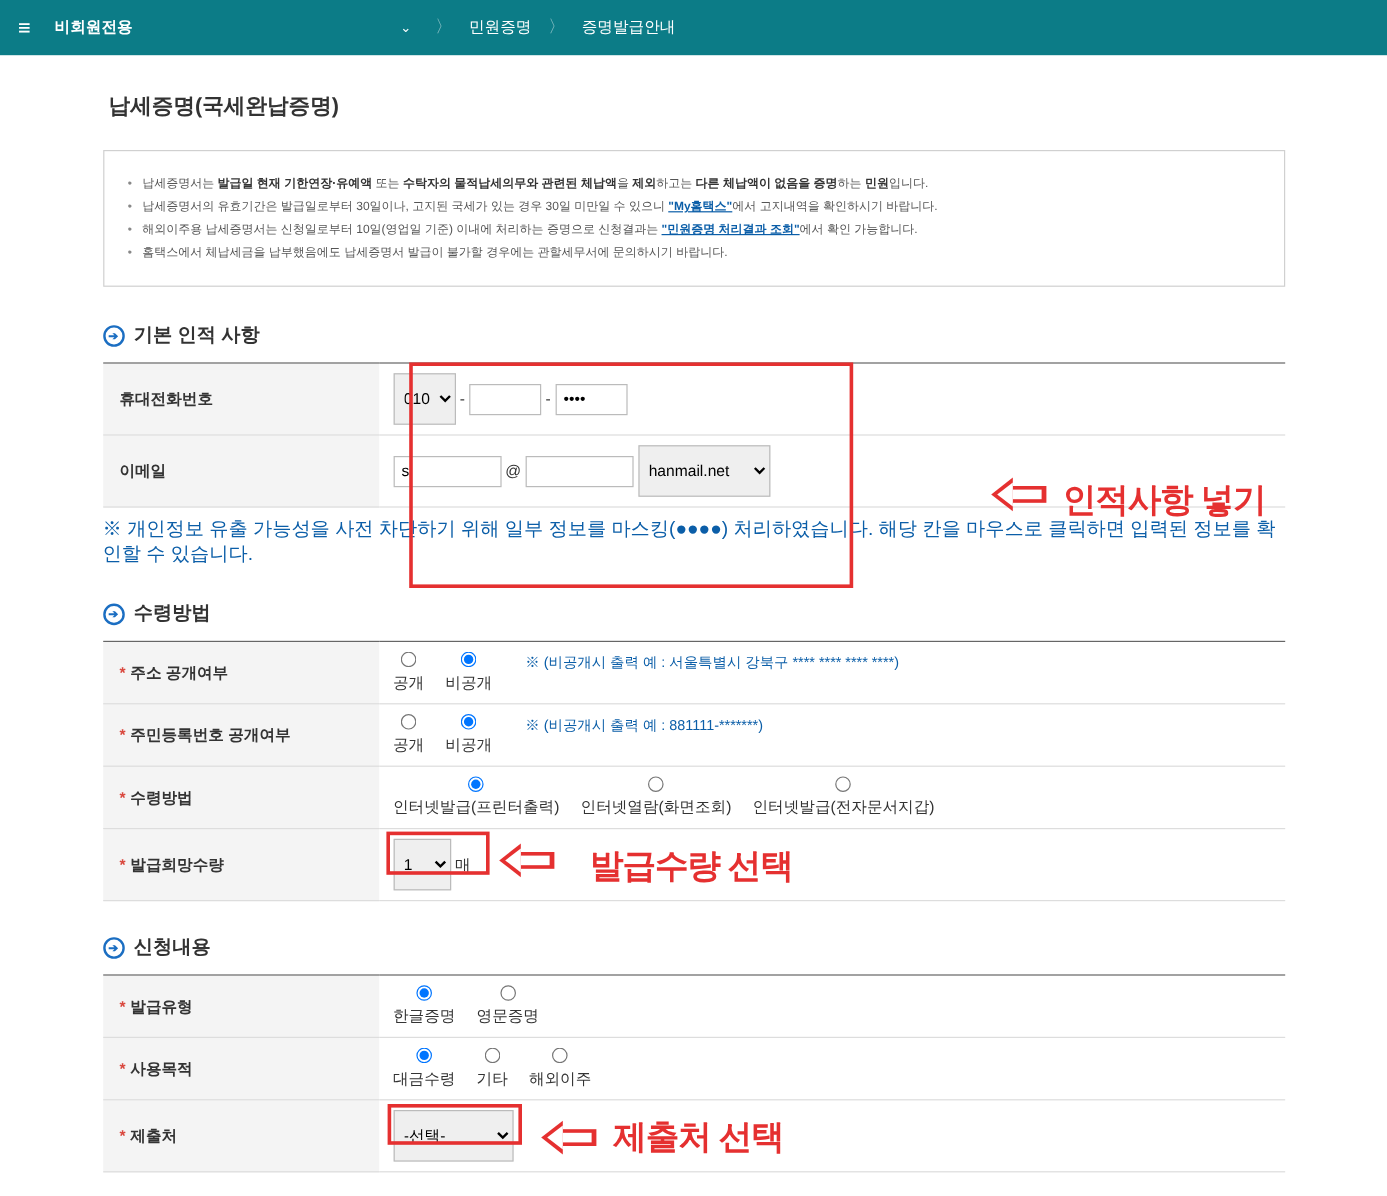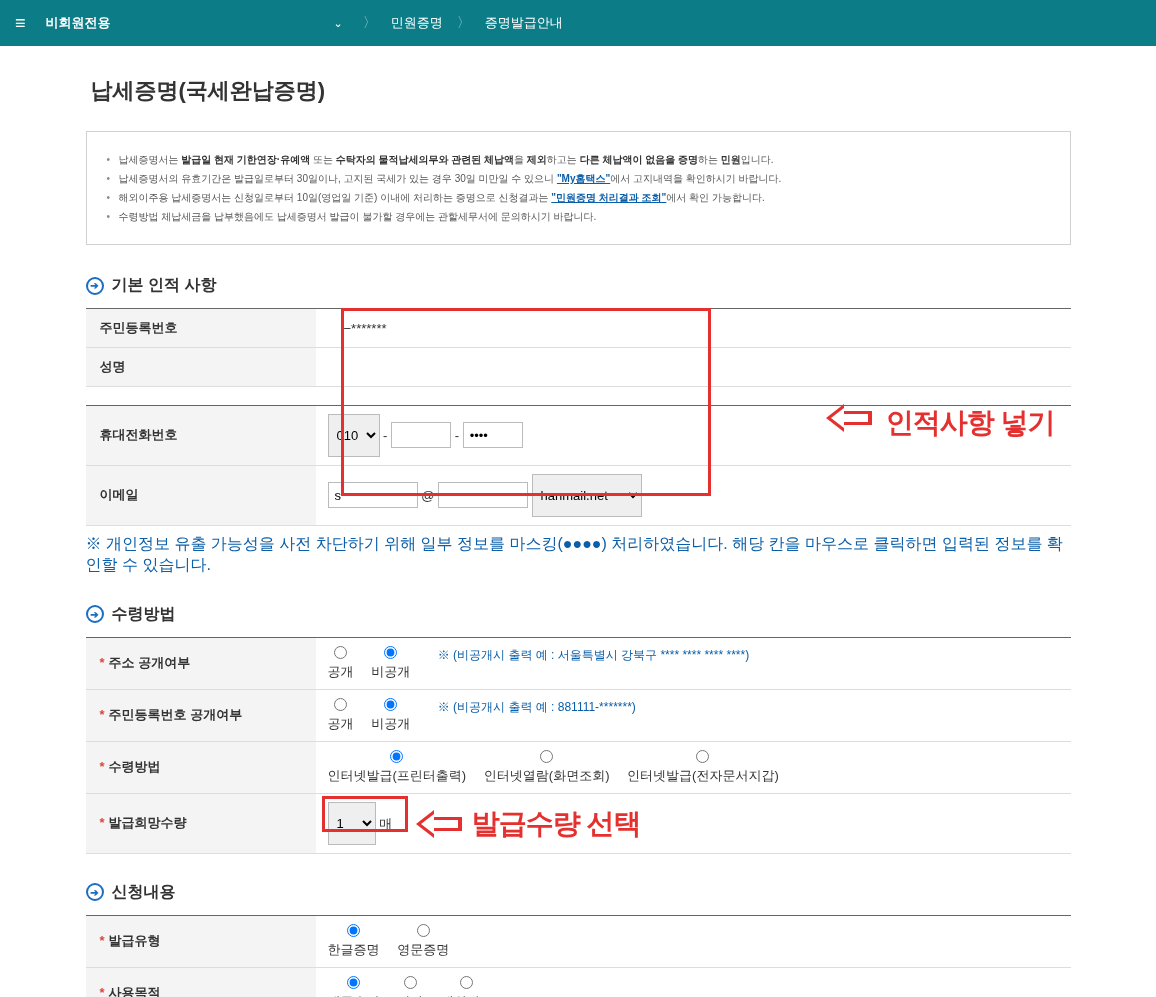--- a/index.html
+++ b/index.html
@@ -9,21 +9,21 @@
     .menu-icon { font-size: 18px; margin-right: 10px; cursor: pointer; }
     .nav-item { font-weight: bold; padding: 0 10px; }
     .nav-spacer { flex: 1; }
     .nav-dropdown { display: flex; align-items: center; padding: 0 20px; }
     .chevron-down { font-size: 11px; margin-left: 5px; }
     .breadcrumb-section { display: flex; align-items: center; }
     .breadcrumb-item { padding: 0 14px; position: relative; }
     .breadcrumb-sep { color: rgba(255,255,255,0.5); font-size: 14px; }
     
     .container { max-width: 985px; margin: 0 auto; padding: 30px 0 40px 0; }
-    .page-title { font-size: 22px; font-weight: bold; color: #333; margin-bottom: 25px; padding-left: 5px; }
+    .page-title { font-size: 18px; font-weight: bold; color: #333; margin-bottom: 25px; padding-left: 5px; }
     
     .notice-box { border: 1px solid #d0d0d0; padding: 18px 20px; margin-bottom: 30px; }
     .notice-box ul { list-style: none; padding: 0; }
     .notice-box li { position: relative; padding-left: 12px; line-height: 1.9; font-size: 10px; color: #555; }
     .notice-box li::before { content: "•"; position: absolute; left: 0; color: #888; }
     .notice-box b { font-weight: bold; color: #333; }
     .notice-box .link { color: #0b5ea8; text-decoration: underline; font-weight: bold; cursor: pointer; }
     
     .section-title { display: flex; align-items: center; font-size: 16px; font-weight: bold; color: #333; margin: 28px 0 12px 0; }
     .section-bullet { display: inline-flex; align-items: center; justify-content: center; width: 18px; height: 18px; background: #fff; border: 2px solid #1b6ec2; border-radius: 50%; margin-right: 8px; color: #1b6ec2; font-size: 10px; }
@@ -82,45 +82,30 @@
     <ul>
       <li>
         <span>납세증명서는 </span><b>발급일 현재 기한연장·유예액</b><span> 또는 </span><b>수탁자의 물적납세의무와 관련된 체납액</b><span>을 </span><b>제외</b><span>하고는 </span><b>다른 체납액이 없음을 증명</b><span>하는 </span><b>민원</b><span>입니다.</span>
       </li>
       <li>
         <span>납세증명서의 유효기간은 발급일로부터 30일이나, 고지된 국세가 있는 경우 30일 미만일 수 있으니 </span><span class="link">"My홈택스"</span><span>에서 고지내역을 확인하시기 바랍니다.</span>
       </li>
       <li>
         <span>해외이주용 납세증명서는 신청일로부터 10일(영업일 기준) 이내에 처리하는 증명으로 신청결과는 </span><span class="link">"민원증명 처리결과 조회"</span><span>에서 확인 가능합니다.</span>
       </li>
-      <li>수령방법 체납세금을 납부했음에도 납세증명서 발급이 불가할 경우에는 관할세무서에 문의하시기 바랍니다.</li>
+      <li>홈택스에서 체납세금을 납부했음에도 납세증명서 발급이 불가할 경우에는 관할세무서에 문의하시기 바랍니다.</li>
     </ul>
   </div>
 
   <div class="section-title">
     <span class="section-bullet">➔</span>
     <span>기본 인적 사항</span>
   </div>
 
   <div class="rel">
-    <table class="form-table">
-      <tbody>
-          <tr>
-        <th>주민등록번호</th>
-        <td><span style="padding-left:16px;">−*******</span></td>
-      </tr>
-      <tr>
-        <th>성명</th>
-        <td></td>
-      </tr>
-      <tr style="border-bottom:none;">
-            <td colspan="2" style="padding:0;height:18px;border:none;background:#fff;"></td>
-          </tr>
-    </tbody>
-      </table>
     <table class="form-table">
       <tbody>
       <tr>
         <th>휴대전화번호</th>
         <td>
           <select class="sel"><option>010</option></select> -
           <input class="inp inp-sm" value="" style=""> -
           <input class="inp inp-sm" value="••••" style="">
         </td>
       </tr>
@@ -203,21 +188,21 @@
         </td>
       </tr>
       <tr>
         <th><span class="req">*</span><span>발급희망수량</span></th>
         <td>
           <span style="display:inline-block; position:relative;">
             <select class="sel" style="width:48px;"><option>1</option></select>
             <span>매</span>
             <span class="anno-box-red" style="left:-6px; top:-6px; width:86px; height:36px;"></span>
           </span>
-          <span style="margin-left:20px; display:inline-flex; align-items:center; gap:8px; vertical-align:middle;">
+          <span style="margin-left:20px; display:inline-flex; align-items:flex-start; gap:28px; vertical-align:middle;">
             <span class="anno-arrow-hollow">
                   <span class="inner"></span>
                   <span class="inner2"></span>
                 </span>
             <span class="anno-text">발급수량 선택</span>
           </span>
         </td>
       </tr>
     </tbody>
       </table>

